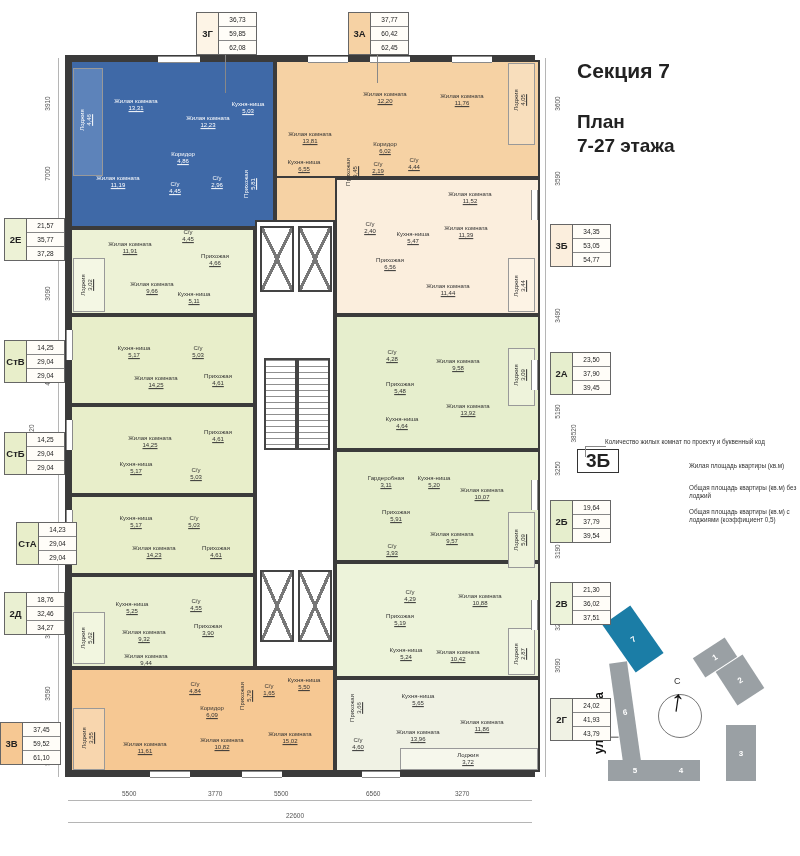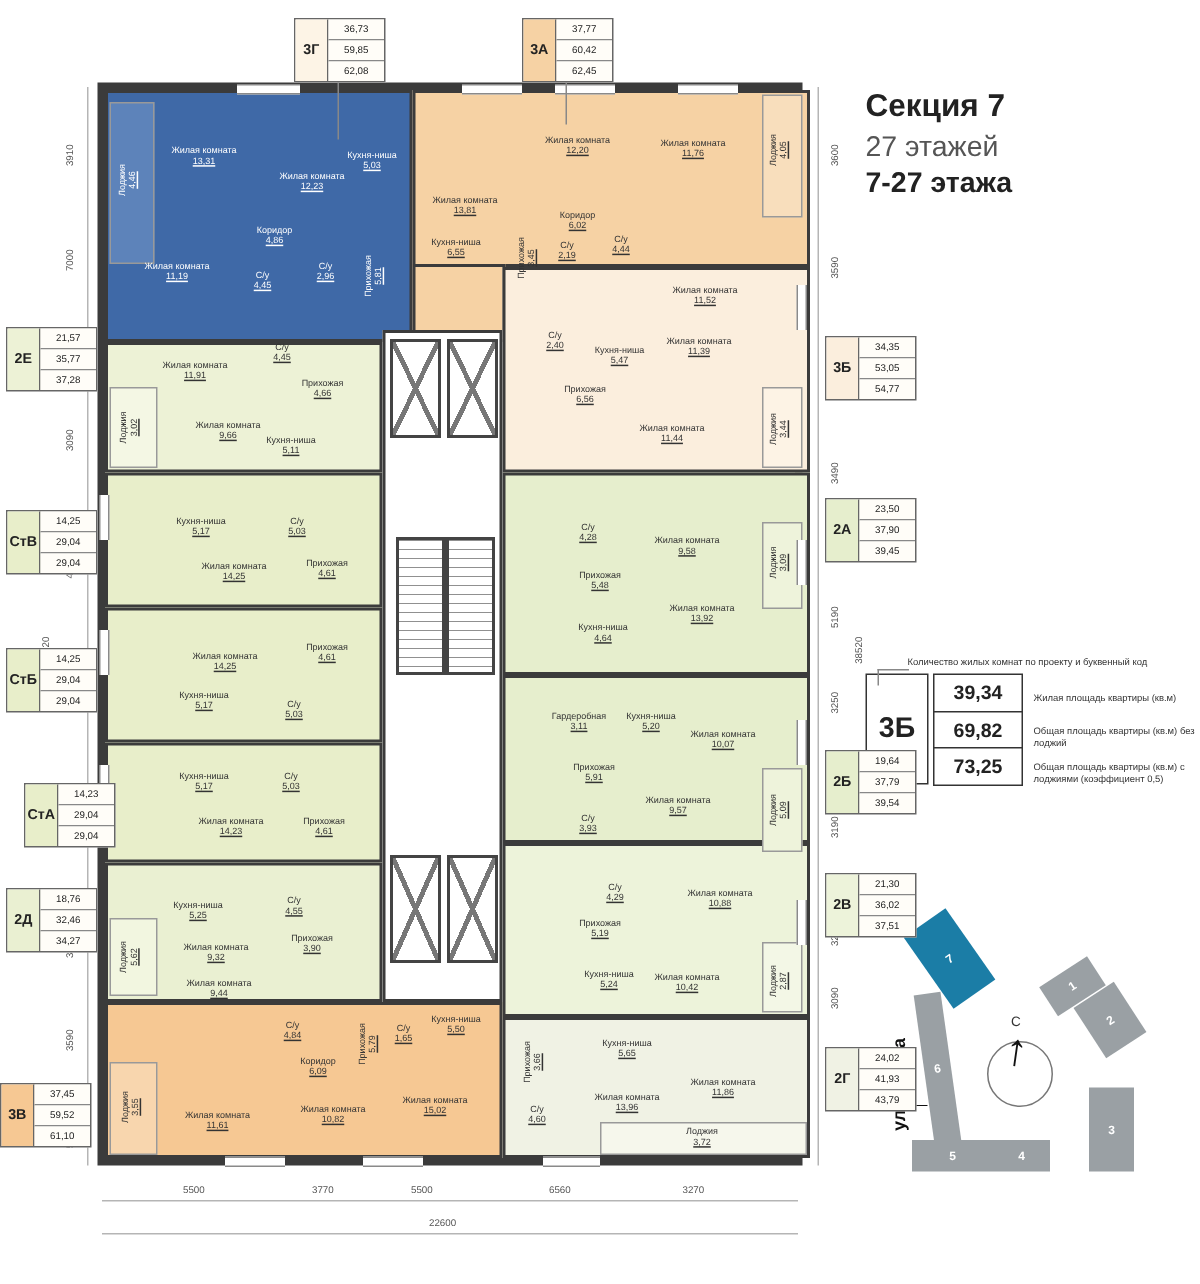--- a/index.html
+++ b/index.html
@@ -294,21 +294,21 @@
 </div>
 
 <div class="aptbox" style="left:550px;top:224px;--c:#fbeedd">
   <div class="code">3Б</div>
   <div class="vals">
       <div>34,35</div>
       <div>53,05</div>
       <div>54,77</div>
     </div>
 </div>
-<div class="aptbox" style="left:550px;top:332px;--c:#e6eecd">
+<div class="aptbox" style="left:550px;top:352px;--c:#e6eecd">
   <div class="code">2А</div>
   <div class="vals">
       <div>23,50</div>
       <div>37,90</div>
       <div>39,45</div>
     </div>
 </div>
 <div class="aptbox" style="left:550px;top:500px;--c:#e6eecd">
   <div class="code">2Б</div>
   <div class="vals">
@@ -363,34 +363,29 @@
 <div class="dim" style="left:122px;top:790px">5500</div>
 <div class="dim" style="left:208px;top:790px">3770</div>
 <div class="dim" style="left:274px;top:790px">5500</div>
 <div class="dim" style="left:366px;top:790px">6560</div>
 <div class="dim" style="left:455px;top:790px">3270</div>
 <div class="dline" style="left:68px;top:822px;width:464px;height:1px"></div>
 <div class="dim" style="left:286px;top:812px">22600</div>
 
 <div id="title">
   <div class="t2">Секция 7</div>
-  <div class="t3">27 этажей</div>
+  <div class="t4">План</div>
   <div class="t5">7-27 этажа</div>
 </div>
 
 <div id="legend">
   <div class="cline"></div>
   <div class="callout">Количество жилых комнат по проекту и буквенный код</div>
   <div class="legbox">
     <div class="lcode">3Б</div>
-    <div class="lvals">
-      <div>39,34</div>
-      <div>69,82</div>
-      <div>73,25</div>
-    </div>
   </div>
   <div class="legdesc" style="top:24px">Жилая площадь квартиры (кв.м)</div>
   <div class="legdesc" style="top:46px">Общая площадь квартиры (кв.м) без лоджий</div>
   <div class="legdesc" style="top:70px">Общая площадь квартиры (кв.м) с лоджиями (коэффициент 0,5)</div>
 </div>
 
 <div id="site">
   <div class="sec blue" style="left:28px;top:12px;width:34px;height:58px;transform:rotate(-35deg)">7</div>
   <div class="sec" style="left:28px;top:64px;width:18px;height:100px;transform:rotate(-8deg)">6</div>
   <div class="sec" style="left:20px;top:162px;width:54px;height:21px">5</div>

